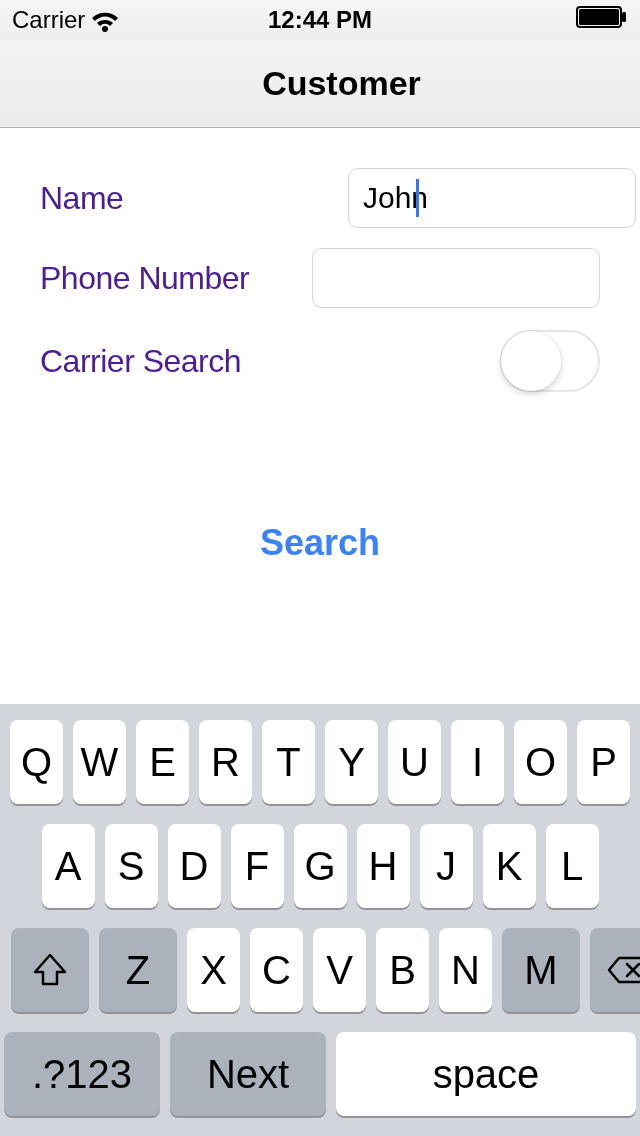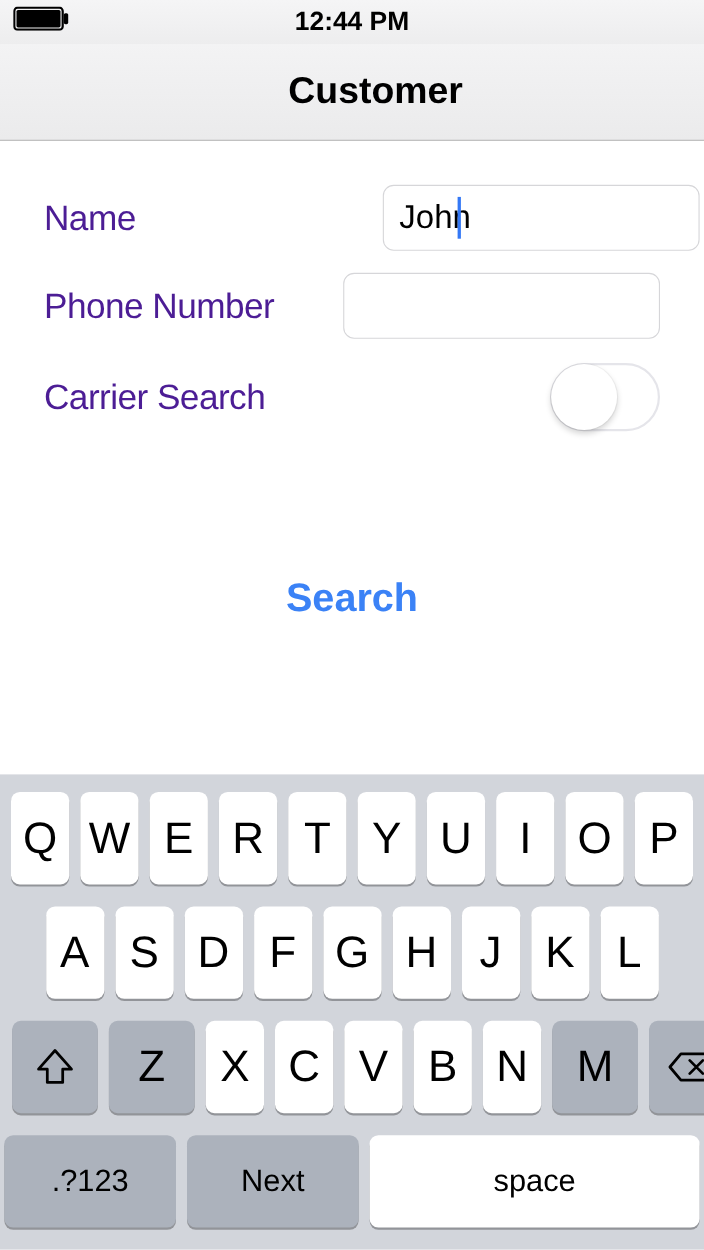--- a/index.html
+++ b/index.html
@@ -137,33 +137,43 @@
   .kb-row.row2 .key { flex: 0 0 53px; }
   .kb-row.row3 .key { flex: 0 0 53px; }
   .kb-row.row3 .key:first-child,
   .kb-row.row3 .key:last-child {
     flex: 0 0 78px;
     background:#acb2bc;
   }
   .kb-row.row3 { padding: 0; justify-content: space-between;}
   .kb-row.row3 .middle { display:flex; }
   .kb-row.row4 { margin-bottom: 0; margin-top:2px;}
-  .kb-row.row4 .key { font-size: 28px; font-weight:400; }
+  .kb-row.row4 .key { font-size: 40px; font-weight:400; }
   .key.numkey { flex: 0 0 156px; background:#acb2bc; font-size:30px;}
   .key.space  { flex: 0 0 300px; background:#fff; font-size:30px;}
   .key.nextkey{ flex: 0 0 156px; background:#acb2bc; font-size:30px;}
   .kb-row.row4 { justify-content: center; gap: 0; }
   .kb-row.row4 .key { margin: 0 5px; }
 
   .shift-icon, .backspace-icon { display:flex; align-items:center; justify-content:center;}
 </style>
 </head>
 <body>
 
 <div class="status-bar">
+  <div class="status-left">
+    <span>Carrier</span>
+    <span class="wifi-icon">
+      <svg width="28" height="20" viewBox="0 0 28 20">
+        <path d="M1 6 C8 -1 20 -1 27 6 L24 9 C18 3 10 3 4 9 Z" fill="#000"></path>
+        <path d="M6 11 C10 7 18 7 22 11 L19 14 C16 11 12 11 9 14 Z" fill="#000"></path>
+        <circle cx="14" cy="17" r="3" fill="#000"></circle>
+      </svg>
+    </span>
+  </div>
   <div class="status-center">12:44 PM</div>
   <div class="battery-icon">
     <svg width="52" height="22" viewBox="0 0 52 22">
       <rect x="1" y="1" width="44" height="20" rx="3" fill="none" stroke="#000" stroke-width="2"></rect>
       <rect x="3" y="3" width="40" height="16" rx="1.5" fill="#000"></rect>
       <rect x="46" y="6" width="4" height="10" rx="1.5" fill="#000"></rect>
     </svg>
   </div>
 </div>
 

